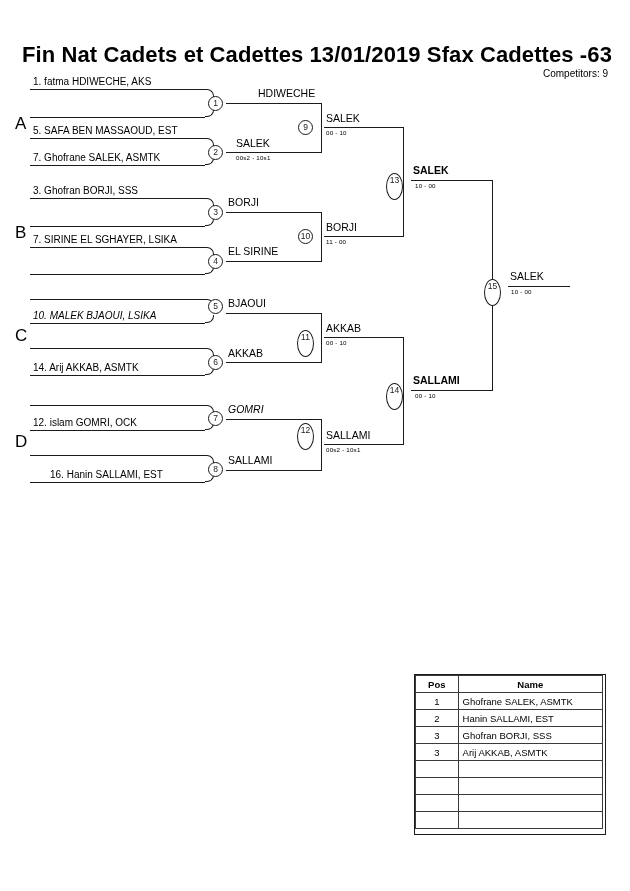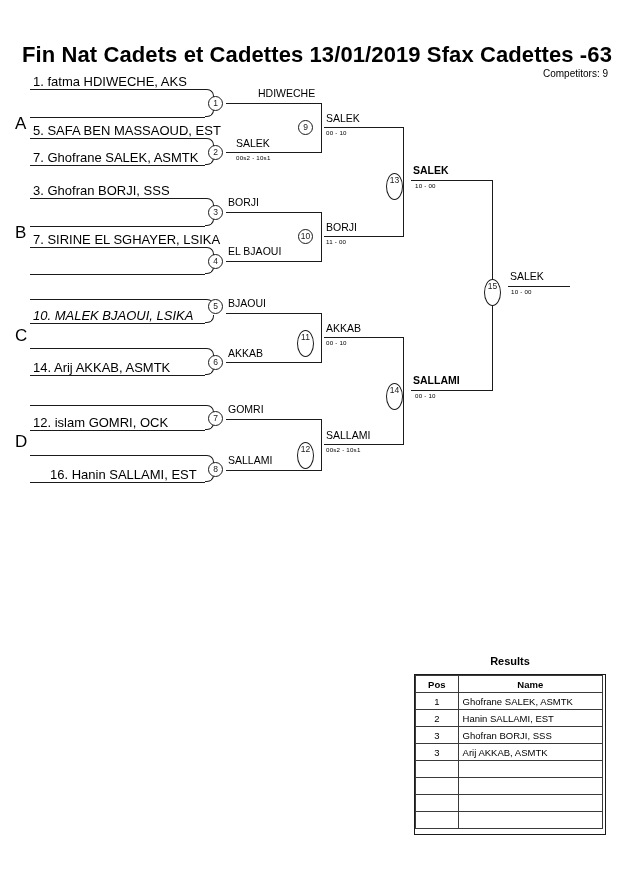--- a/index.html
+++ b/index.html
@@ -62,21 +62,21 @@
     font-size: 8.5px;
     line-height: 13px;
     text-align: center;
     color: #1b1b1b;
     z-index: 5;
   }
   .circle.wide { width: 17px; height: 27px; border-radius: 50%; }
 
   .entrant {          
     position: absolute;
-    font-size: 13px;
+    font-size: 10px;
     white-space: nowrap;
     line-height: 11px;
   }
   .winner {           
     position: absolute;
     font-size: 10.5px;
     white-space: nowrap;
     line-height: 12px;
   }
   .winner.bold { font-weight: bold; }
@@ -168,21 +168,21 @@
   <div class="circle" style="left:208px; top:205px;">3</div>
   <div class="winner" style="left:228px; top:196px;">BORJI</div>
   <div class="seg-h" style="left:226px; top:212px; width:96px;"></div>
 
   <div class="entrant" style="left:33px; top:234px;">7. SIRINE EL SGHAYER, LSIKA</div>
   <div class="seg-h" style="left:30px; top:247px; width:175px;"></div>
   <div class="elbow top" style="left:205px; top:247px; width:9px; height:8px;"></div>
   <div class="seg-h" style="left:30px; top:274px; width:175px;"></div>
   <div class="elbow bottom" style="left:205px; top:266px; width:9px; height:8px;"></div>
   <div class="circle" style="left:208px; top:254px;">4</div>
-  <div class="winner" style="left:228px; top:245px;">EL BJAOUI</div>
+  <div class="winner" style="left:228px; top:245px;">EL SIRINE</div>
   <div class="seg-h" style="left:226px; top:261px; width:96px;"></div>
 
   <div class="seg-v" style="left:321px; top:212px; height:49px;"></div>
   <div class="circle" style="left:298px; top:229px;">10</div>
   <div class="winner" style="left:326px; top:221px;">BORJI</div>
   <div class="seg-h" style="left:324px; top:236px; width:80px;"></div>
   <div class="score" style="left:326px; top:238px;">11 - 00</div>
 
   <div class="seg-v" style="left:403px; top:127px; height:109px;"></div>
   <div class="circle wide" style="left:386px; top:173px;">13</div>
@@ -213,51 +213,50 @@
   <div class="winner" style="left:326px; top:322px;">AKKAB</div>
   <div class="seg-h" style="left:324px; top:337px; width:80px;"></div>
   <div class="score" style="left:326px; top:339px;">00 - 10</div>
 
   <div class="seg-h" style="left:30px; top:405px; width:175px;"></div>
   <div class="elbow top" style="left:205px; top:405px; width:9px; height:8px;"></div>
   <div class="entrant" style="left:33px; top:417px;">12. islam GOMRI, OCK</div>
   <div class="seg-h" style="left:30px; top:430px; width:175px;"></div>
   <div class="elbow bottom" style="left:205px; top:422px; width:9px; height:8px;"></div>
   <div class="circle" style="left:208px; top:411px;">7</div>
-  <div class="winner" style="left:228px; top:403px;">GOMRI</div>
+  <div class="winner" style="left:228px; top:403px;font-style:italic;">GOMRI</div>
   <div class="seg-h" style="left:226px; top:419px; width:96px;"></div>
 
   <div class="seg-h" style="left:30px; top:455px; width:175px;"></div>
   <div class="elbow top" style="left:205px; top:455px; width:9px; height:8px;"></div>
   <div class="entrant" style="left:50px; top:469px;text-align:center;">16. Hanin SALLAMI, EST</div>
   <div class="seg-h" style="left:30px; top:482px; width:175px;"></div>
   <div class="elbow bottom" style="left:205px; top:474px; width:9px; height:8px;"></div>
   <div class="circle" style="left:208px; top:462px;">8</div>
   <div class="winner" style="left:228px; top:454px;">SALLAMI</div>
   <div class="seg-h" style="left:226px; top:470px; width:96px;"></div>
 
   <div class="seg-v" style="left:321px; top:419px; height:51px;"></div>
-  <div class="circle wide" style="left:297px; top:442px;">12</div>
+  <div class="circle wide" style="left:297px; top:423px;">12</div>
   <div class="winner" style="left:326px; top:429px;">SALLAMI</div>
   <div class="seg-h" style="left:324px; top:444px; width:80px;"></div>
   <div class="score" style="left:326px; top:446px;">00s2 - 10s1</div>
 
   <div class="seg-v" style="left:403px; top:337px; height:107px;"></div>
   <div class="circle wide" style="left:386px; top:383px;">14</div>
   <div class="winner bold" style="left:413px; top:374px;">SALLAMI</div>
   <div class="seg-h" style="left:411px; top:390px; width:82px;"></div>
   <div class="score" style="left:415px; top:392px;">00 - 10</div>
 
   <div class="seg-v" style="left:492px; top:180px; height:210px;"></div>
   <div class="circle wide" style="left:484px; top:279px;">15</div>
   <div class="winner" style="left:510px; top:270px;">SALEK</div>
   <div class="seg-h" style="left:508px; top:286px; width:62px;"></div>
   <div class="score" style="left:511px; top:288px;">10 - 00</div>
 
-  <div class="results-title" style="left:415px; top:655px;">Results</div>
   <div class="tbl-wrap" style="left:414px; top:674px; width:192px; height:161px;">
     <table class="results" style="left:0; top:0; width:188px;border-radius:20px;">
       <thead>
         <tr>
           <th class="pos" style="width:43px;">Pos</th>
           <th class="name" style="width:145px;">Name</th>
         </tr>
       </thead>
       <tbody>
         <tr>

